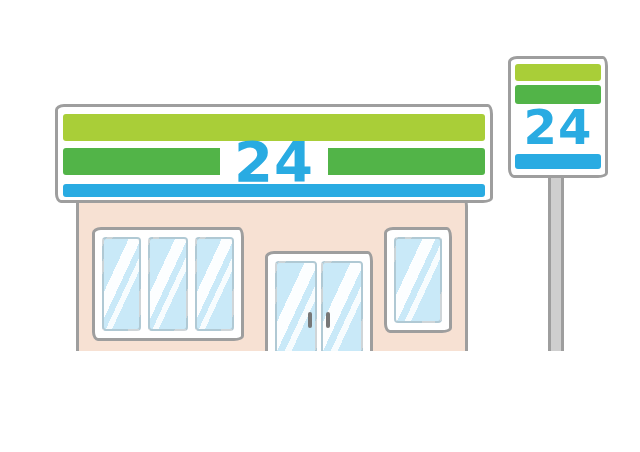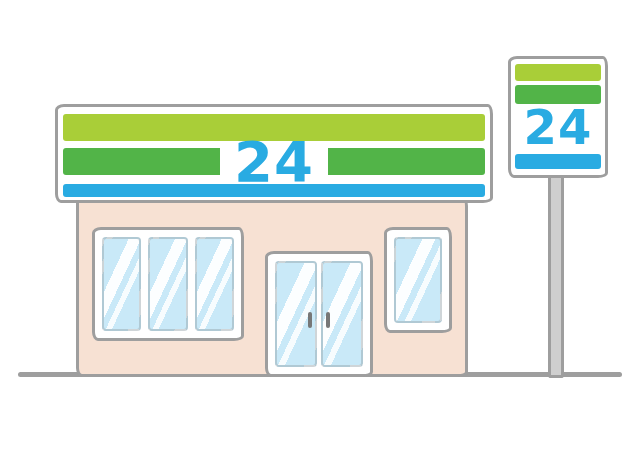--- a/index.html
+++ b/index.html
@@ -15,21 +15,21 @@
     --handle:#777777;
   }
   *{ box-sizing:border-box; margin:0; padding:0; }
   body{
     background:var(--background);
     font-family:"DejaVu Sans", sans-serif;
   }
   .scene{
     position:relative;
     width:640px;
-    height:452px;
+    height:351px;
     background:var(--background);
     overflow:hidden;
   }
   
   .sk{
     border:3px solid var(--outline);
     border-radius:9px 5px 10px 6px / 6px 10px 5px 9px;
     background:#fff;
     position:absolute;
   }

